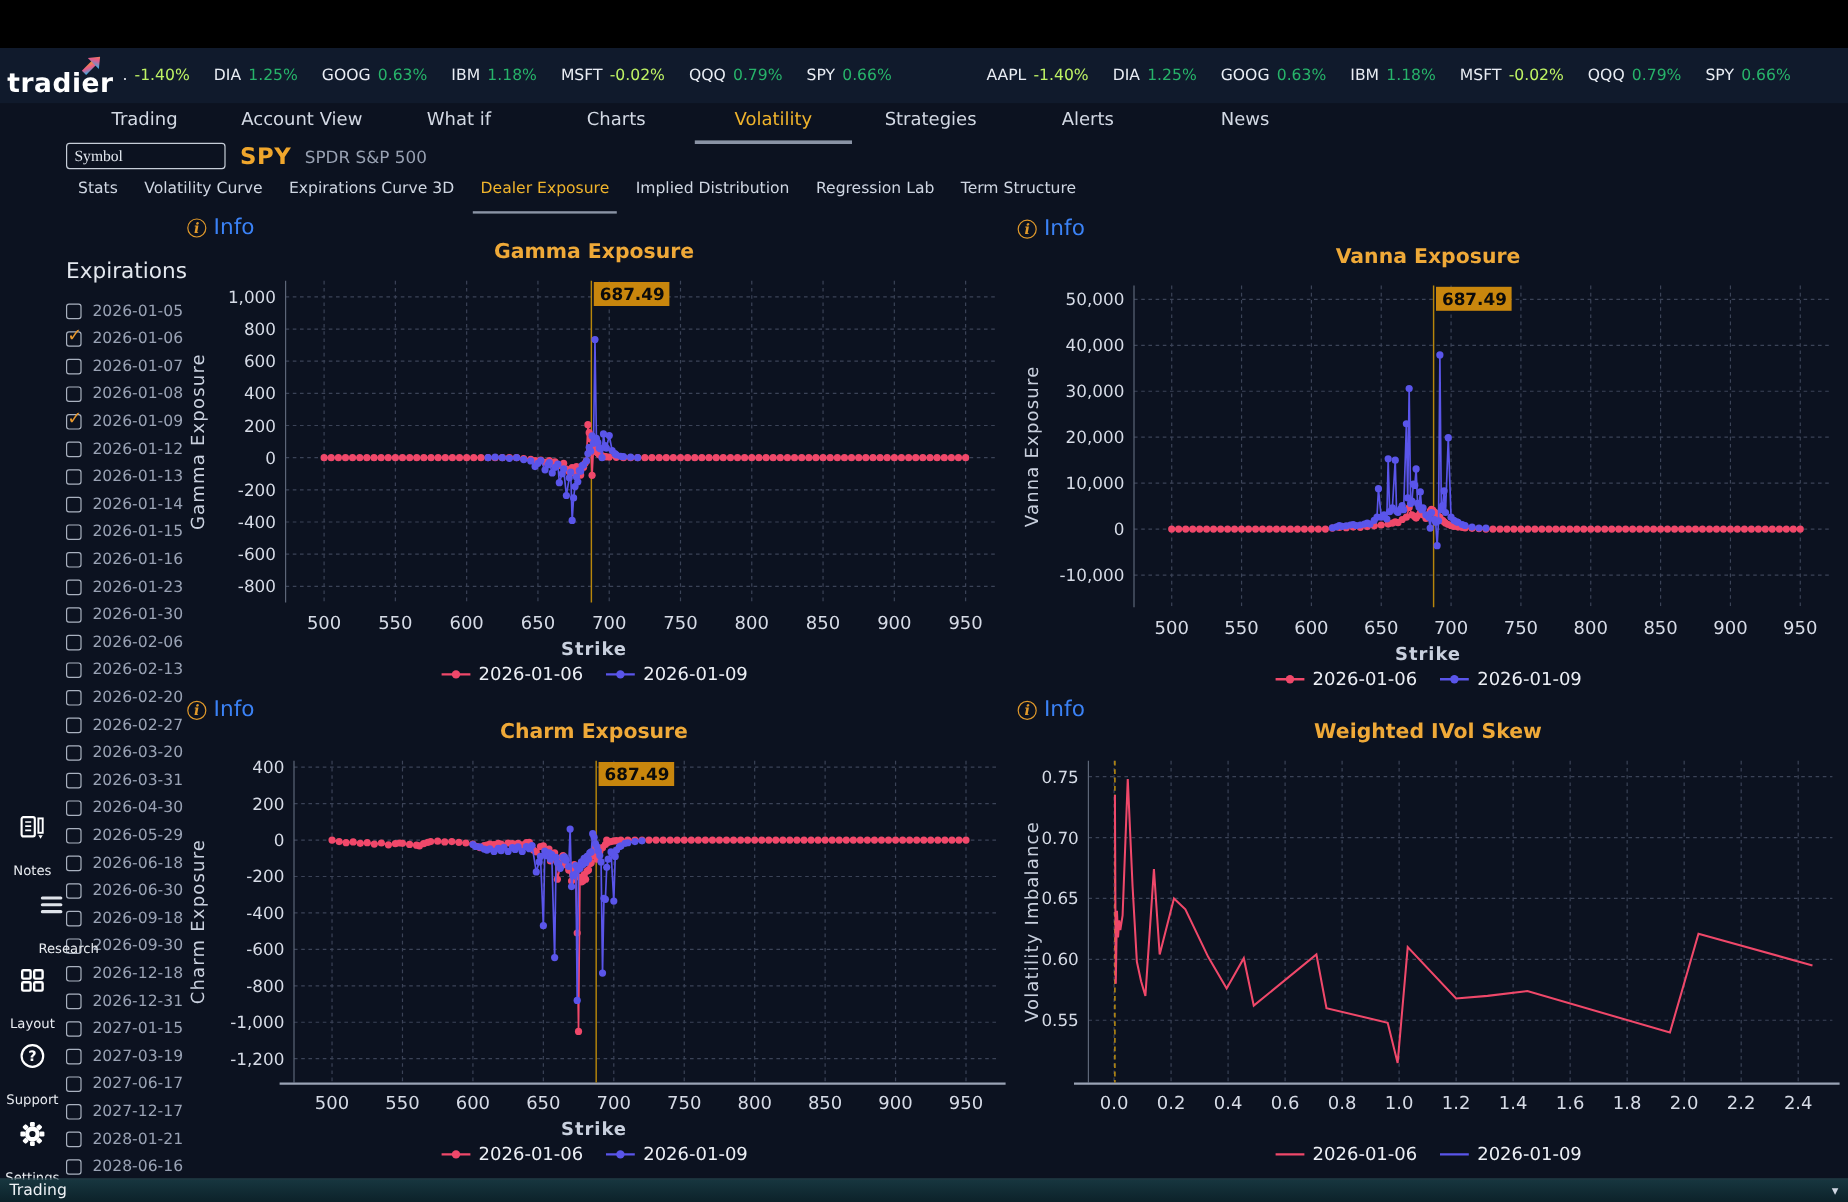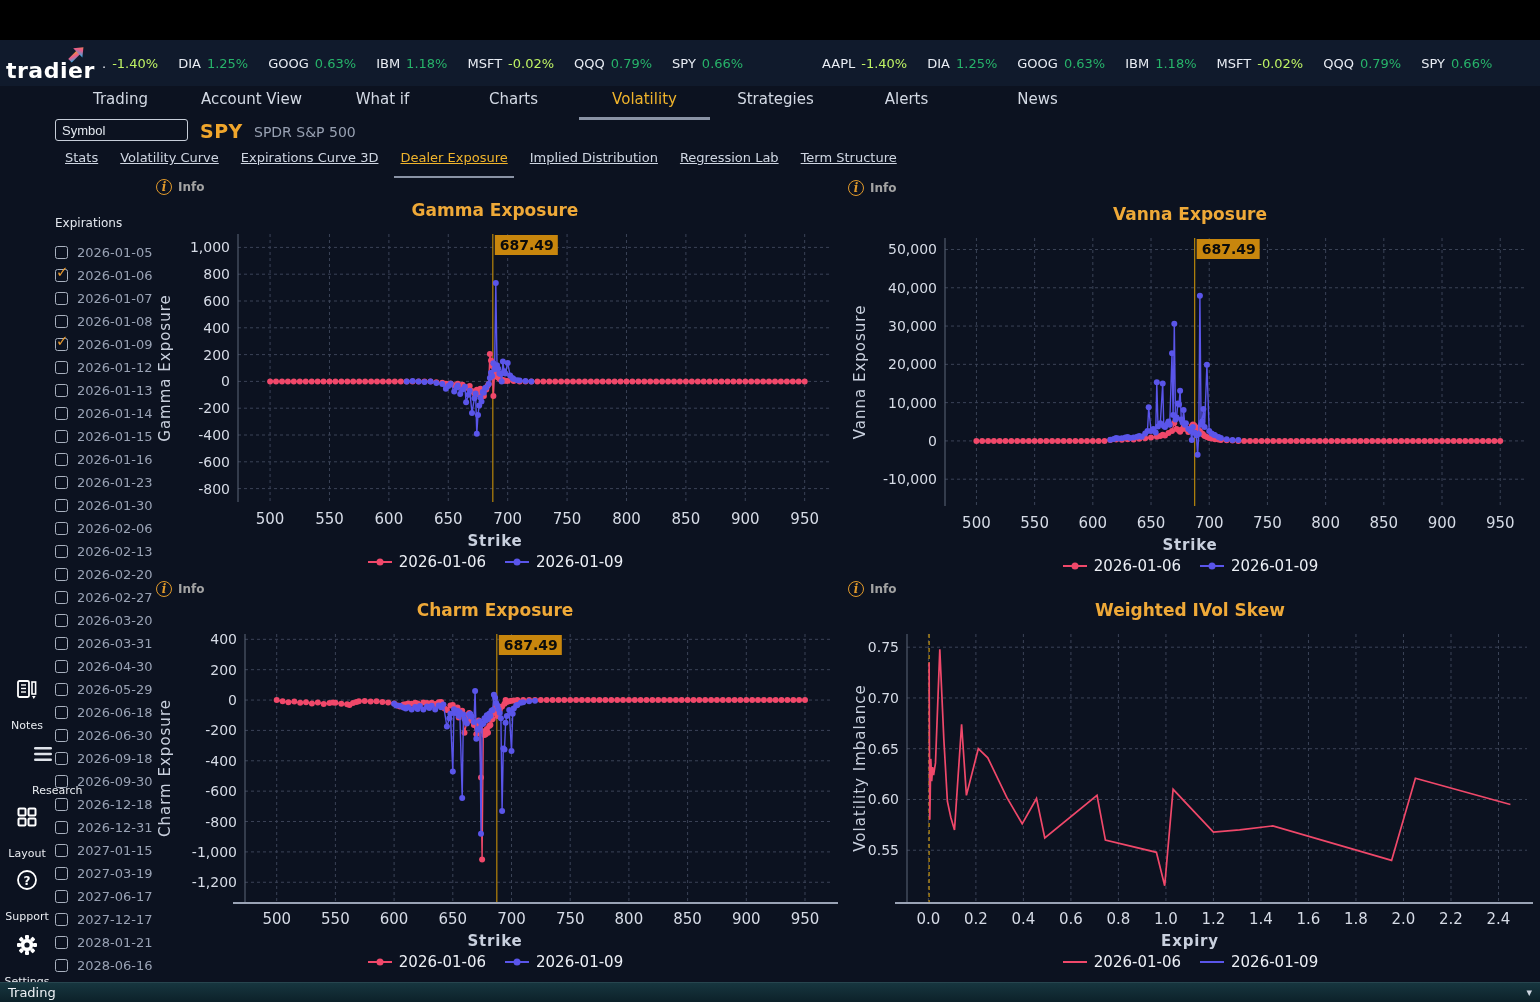--- a/index.html
+++ b/index.html
@@ -22,42 +22,42 @@
   .tchg.down { color:#bef264; }
 
   .main-nav { position:absolute; left:55px; top:86px; height:32px; display:flex; }
   .nav-tab { position:relative; width:131px; text-align:center; font-size:15px; color:#d3d9e4; line-height:26px; cursor:pointer; }
   .nav-tab.active { color:#f0b42c; }
   .nav-tab.active::after { content:""; position:absolute; left:0; right:0; bottom:-2px; height:3px; background:#8a93a5; }
 
   .symbol-row { position:absolute; left:0; top:118px; width:1540px; height:28px; }
   .symbol-input { position:absolute; left:55px; top:1px; width:133px; height:22px; background:transparent;
     border:1.5px solid #c6cdd8; border-radius:3px; color:#e8ecf2; font-size:13px; padding:0 6px;
-    font-family:Liberation Sans, sans-serif; }
+    font-family:Liberation Serif, serif; }
   .symbol-input::placeholder { color:#e3e8ef; opacity:1; }
   .active-symbol { position:absolute; left:200px; top:2px; font-size:19px; font-weight:bold; color:#f0a62c; letter-spacing:0.5px; }
   .symbol-desc { position:absolute; left:254px; top:6px; font-size:14px; color:#98a1b2; }
 
   .subtab-bar { position:absolute; left:65px; top:149px; height:24px; display:flex; gap:22px; }
-  .subtab { position:relative; font-size:13px; color:#cfd6e2; line-height:18px; white-space:nowrap; cursor:pointer;text-decoration:underline; }
+  .subtab { position:relative; font-size:13px; color:#cfd6e2; line-height:18px; white-space:nowrap; cursor:pointer; }
   .subtab.active { color:#f0b42c; }
   .subtab.active::after { content:""; position:absolute; left:-6px; right:-6px; bottom:-5px; height:2.5px; background:#8a93a5; }
 
   .info-block { position:absolute; display:flex; align-items:center; gap:6px; cursor:pointer; }
   .info-1 { left:156px; top:179px; }
   .info-2 { left:848px; top:180px; }
   .info-3 { left:156px; top:581px; }
   .info-4 { left:848px; top:581px; }
   .info-icon { width:16px; height:16px; border:1.5px solid #e0992b; border-radius:50%; color:#e0992b;
     font-family:"DejaVu Serif","Liberation Serif",serif; font-style:italic; font-weight:bold; font-size:12px;
     display:flex; align-items:center; justify-content:center; line-height:1; }
-  .info-text { color:#a3a3a3; font-size:12px; font-weight:bold; }
+  .info-text { color:#3b82f6; font-size:18px; font-weight:normal; }
 
   .expirations { position:absolute; left:55px; top:216px; width:122px; }
-  .exp-title { color:#e3e7ee; font-size:12px; margin-bottom:11px; }
+  .exp-title { color:#e3e7ee; font-size:18px; margin-bottom:11px; }
   .exp-row { height:23px; display:flex; align-items:center; gap:9px; cursor:pointer; }
   .cbx { position:relative; width:13px; height:13px; border:1.5px solid #a9b1bf; border-radius:2.5px; flex:0 0 auto; }
   .cbx .mark { position:absolute; left:0px; top:-7px; color:#e8992e; font-size:15px; font-weight:bold; }
   .exp-label { color:#99a2b4; font-size:13px; white-space:nowrap; }
 
   .rail-item { position:absolute; left:0; width:54px; text-align:center; cursor:pointer; }
   .rail-icon { height:22px; display:flex; align-items:center; justify-content:center; }
   .rail-label { margin-top:19px; color:#e8ebf0; font-size:11px; }
 
   .chart { position:absolute; width:690px; height:392px; }
@@ -1217,21 +1217,20 @@
         <text x="510.96551724137936" y="298" text-anchor="middle" class="xtick">1.8</text>
         <text x="558.4750957854405" y="298" text-anchor="middle" class="xtick">2.0</text>
         <text x="605.984674329502" y="298" text-anchor="middle" class="xtick">2.2</text>
         <text x="653.4942528735631" y="298" text-anchor="middle" class="xtick">2.4</text>
         <text x="20" y="142" text-anchor="middle" class="axis-title" transform="rotate(-90 20 142)">Volatility Imbalance</text>
         <line x1="84.0919540229885" x2="84.0919540229885" y1="8" y2="276" stroke="#c8960f" stroke-width="1.2" stroke-dasharray="4,3"></line>
         <g>
           <path d="M84.1 36.4L84.8 193.8L85.8 132.9L86.7 155.2L87.7 141.0L88.6 149.1L90.5 136.9L94.8 23.2L98.8 112.6L102.4 175.5L105.9 191.7L109.5 203.9L116.6 98.3L121.4 169.4L133.3 122.7L142.8 131.8L161.8 171.4L177.2 197.8L191.5 172.5L199.8 212.0L252.0 169.4L260.4 214.1L311.4 226.3L319.7 259.8L328.1 163.3L368.4 206.0L394.6 203.9L427.8 199.9L546.6 234.4L570.4 152.2L665.4 178.5" fill="none" stroke="#f0486a" stroke-width="1.7"></path>
         </g>
       </svg>
-      <div class="axis-label-x">Expiry</div>
       <div class="legend">
         <span class="legend-item">
           <svg width="26" height="10">
             <line x1="1" x2="25" y1="5" y2="5" stroke="#f0486a" stroke-width="2"></line>
           </svg>
           <span>2026-01-06</span>
         </span>
         <span class="legend-item">
           <svg width="26" height="10">
             <line x1="1" x2="25" y1="5" y2="5" stroke="#5a55ea" stroke-width="2"></line>

